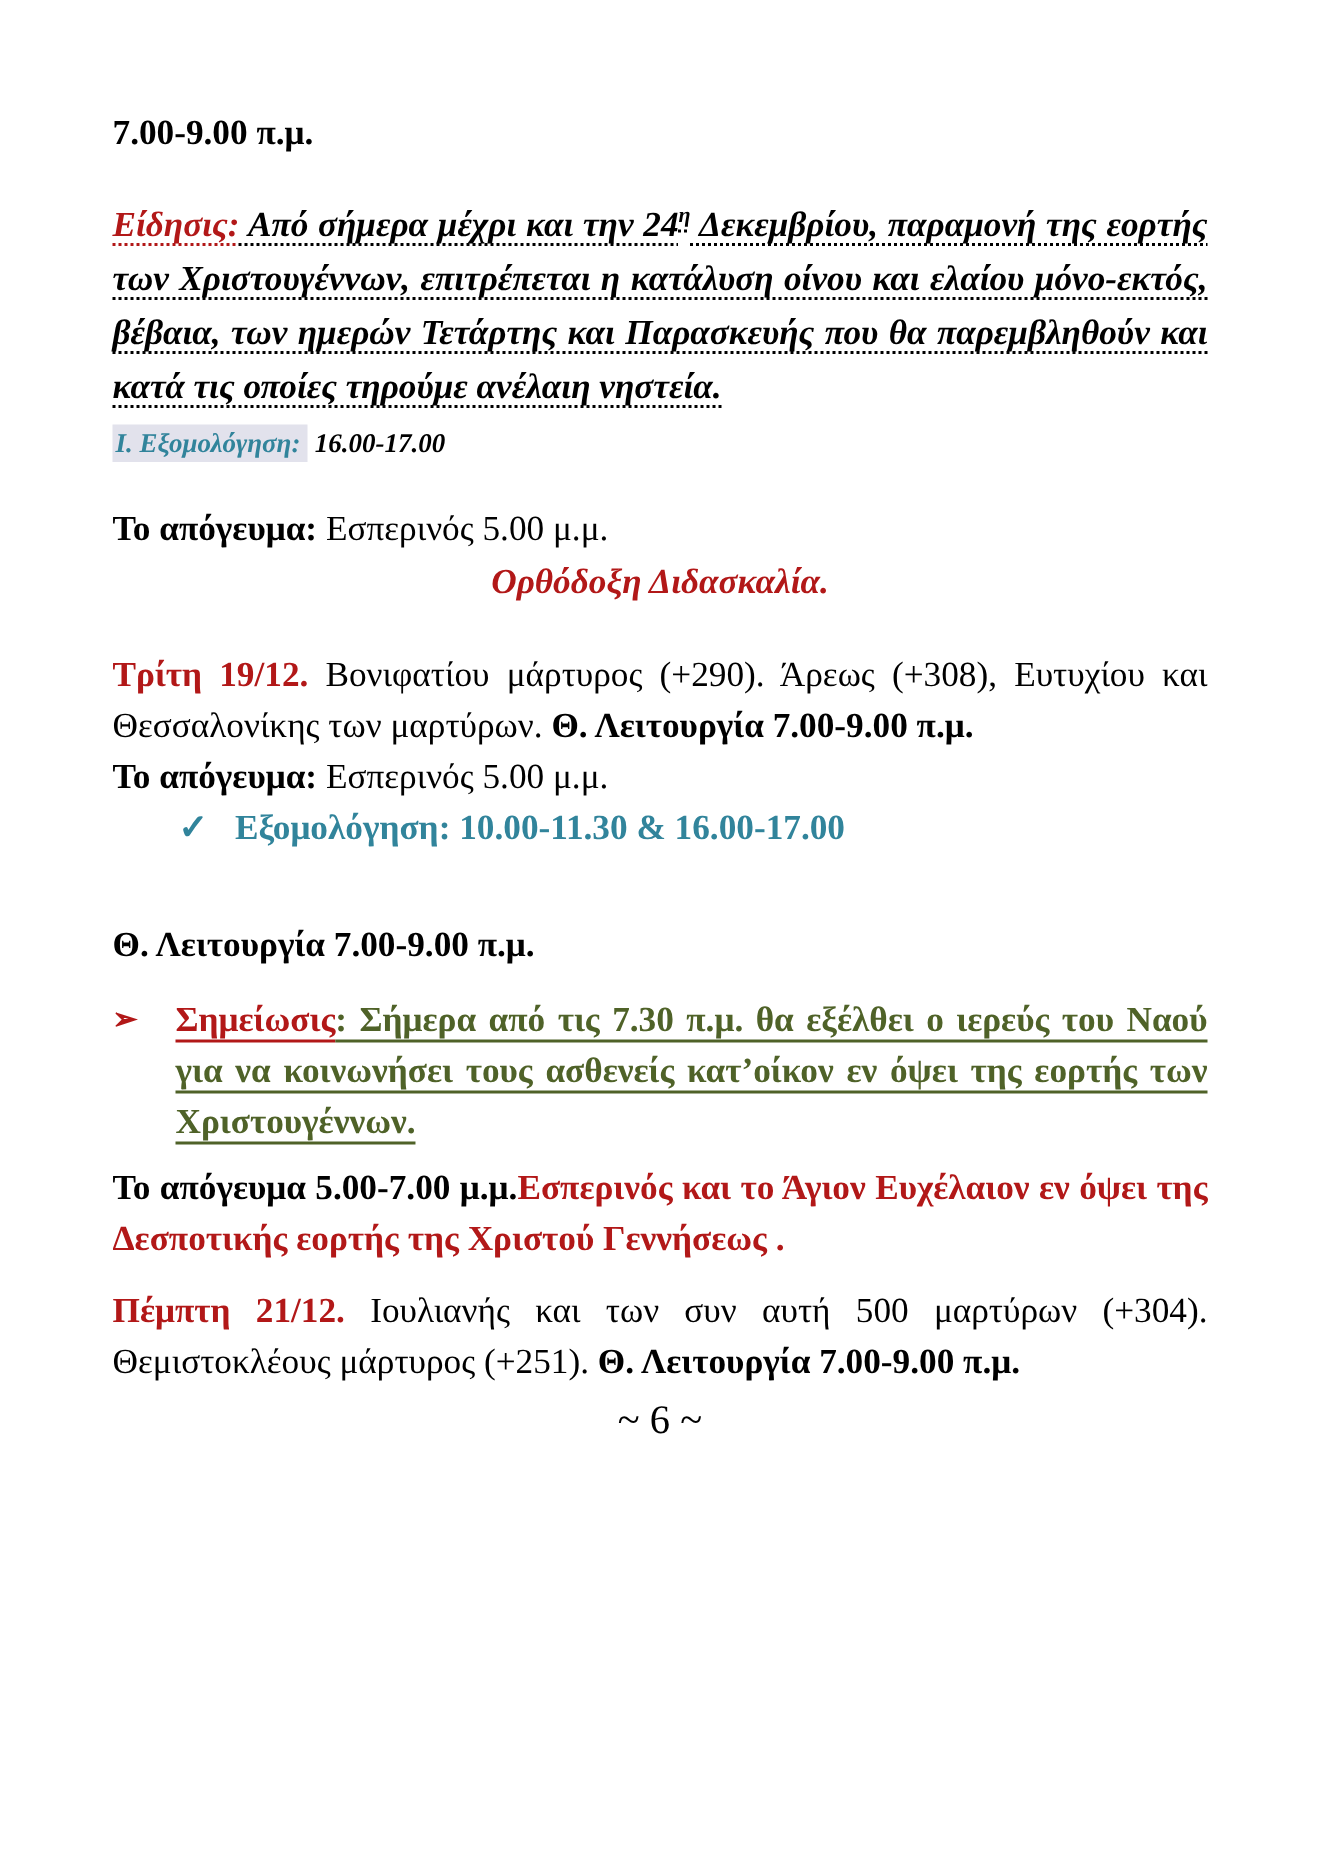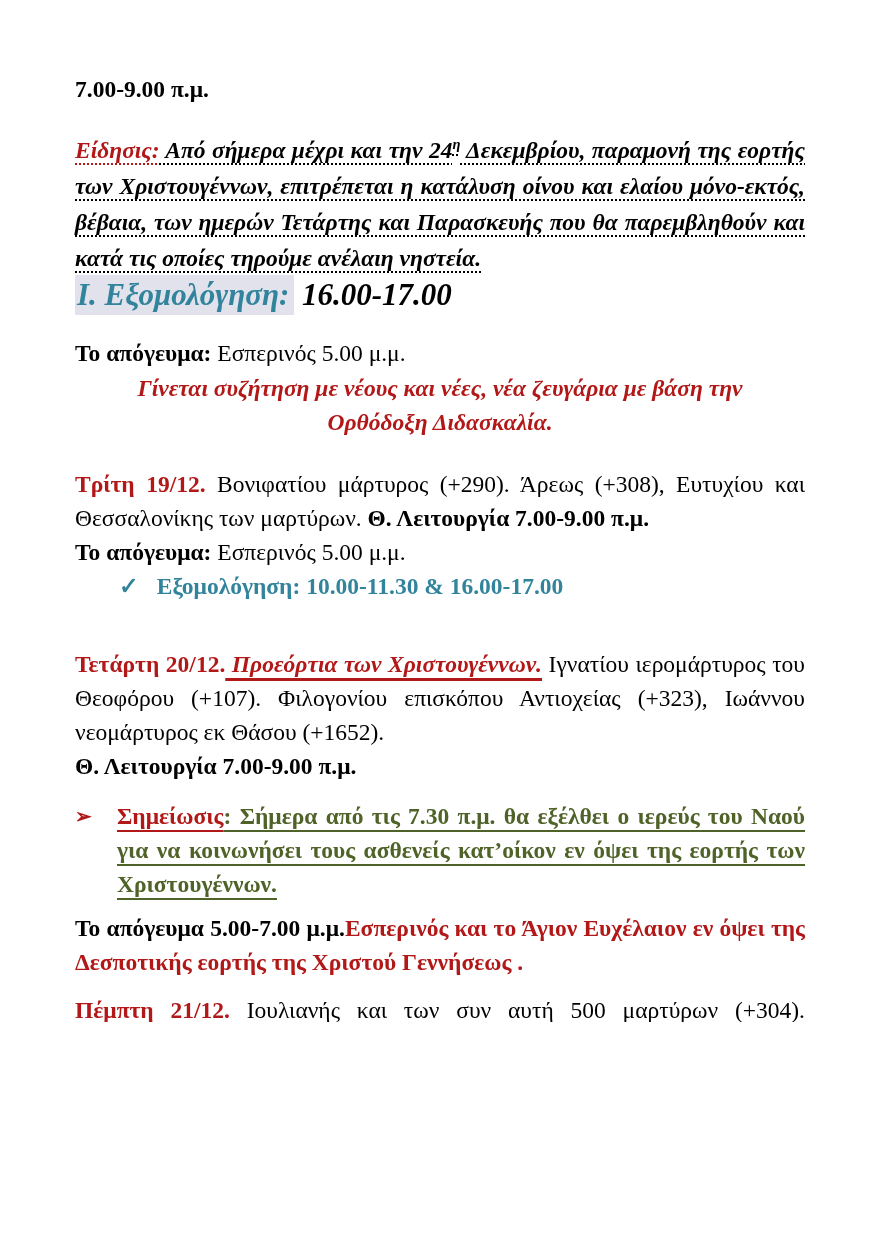--- a/index.html
+++ b/index.html
@@ -41,21 +41,21 @@
     text-decoration-skip-ink:none;
   }
   .notice-label{color:var(--red);}
   .sup{font-size:62%;vertical-align:super;line-height:0;}
 
   
   .confession-heading{
     margin-top:2px;
     font-weight:bold;
     font-style:italic;
-    font-size:31px;
+    font-size:18px;
   }
   .confession-label{
     color:var(--teal);
     background:var(--highlight);
     padding:2px 5px 3px 2px;
   }
 
   .afternoon-group{margin-top:24px;}
 
   .youth-note{
@@ -132,32 +132,30 @@
 
   <div class="notice"><span class="notice-label dotted">Είδησις:</span><span class="dotted"> Από σήμερα μέχρι και την 24</span><sup class="sup dotted">η</sup><span class="dotted"> Δεκεμβρίου, παραμονή της εορτής των Χριστουγέννων, επιτρέπεται η κατάλυση οίνου και ελαίου μόνο-εκτός, βέβαια, των ημερών Τετάρτης και Παρασκευής που θα παρεμβληθούν και κατά τις οποίες τηρούμε ανέλαιη νηστεία.</span></div>
 
   <div class="confession-heading"><span class="confession-label">Ι. Εξομολόγηση:</span><span> 16.00-17.00</span></div>
 
   <div class="afternoon-group">
     <div class="para"><span class="bold">Το απόγευμα:</span><span> Εσπερινός 5.00 μ.μ.</span></div>
   </div>
 
   <div class="youth-note">
-    <div>Γίνεται συζήτηση με νέους και νέες, νέα ζευγάρια με βάση την</div>
     <div>Ορθόδοξη  Διδασκαλία.</div>
   </div>
 
   <div class="day-section">
     <div class="para justify"><span class="day-label">Τρίτη 19/12.</span><span> Βονιφατίου μάρτυρος (+290). Άρεως (+308), Ευτυχίου και Θεσσαλονίκης των μαρτύρων. </span><span class="bold">Θ. Λειτουργία 7.00-9.00 π.μ.</span></div>
     <div class="para"><span class="bold">Το απόγευμα:</span><span> Εσπερινός 5.00 μ.μ.</span></div>
     <div class="check-line"><span class="check-mark">✓</span><span>Εξομολόγηση: 10.00-11.30 &amp; 16.00-17.00</span></div>
   </div>
 
   <div class="day-section wednesday">
-    <div class="para justify"><span class="day-label">Τετάρτη 20/12.</span><span class="feast"> Προεόρτια των Χριστουγέννων.</span><span> Ιγνατίου ιερομάρτυρος του Θεοφόρου (+107). Φιλογονίου επισκόπου Αντιοχείας (+323), Ιωάννου νεομάρτυρος εκ Θάσου (+1652).</span></div>
     <div class="para bold">Θ. Λειτουργία 7.00-9.00 π.μ.</div>
   </div>
 
   <div class="note">
     <span class="note-bullet">➢</span>
     <div class="note-text"><span class="note-label solid-u">Σημείωσις</span><span class="note-body solid-u">: Σήμερα από τις 7.30 π.μ. θα εξέλθει ο ιερεύς του Ναού για να κοινωνήσει τους ασθενείς κατ’οίκον εν όψει της εορτής των Χριστουγέννων.</span></div>
   </div>
 
   <div class="vespers"><span>Το απόγευμα 5.00-7.00 μ.μ.</span><span class="vespers-red">Εσπερινός και το Άγιον Ευχέλαιον εν όψει της Δεσποτικής εορτής της Χριστού Γεννήσεως .</span></div>
 

